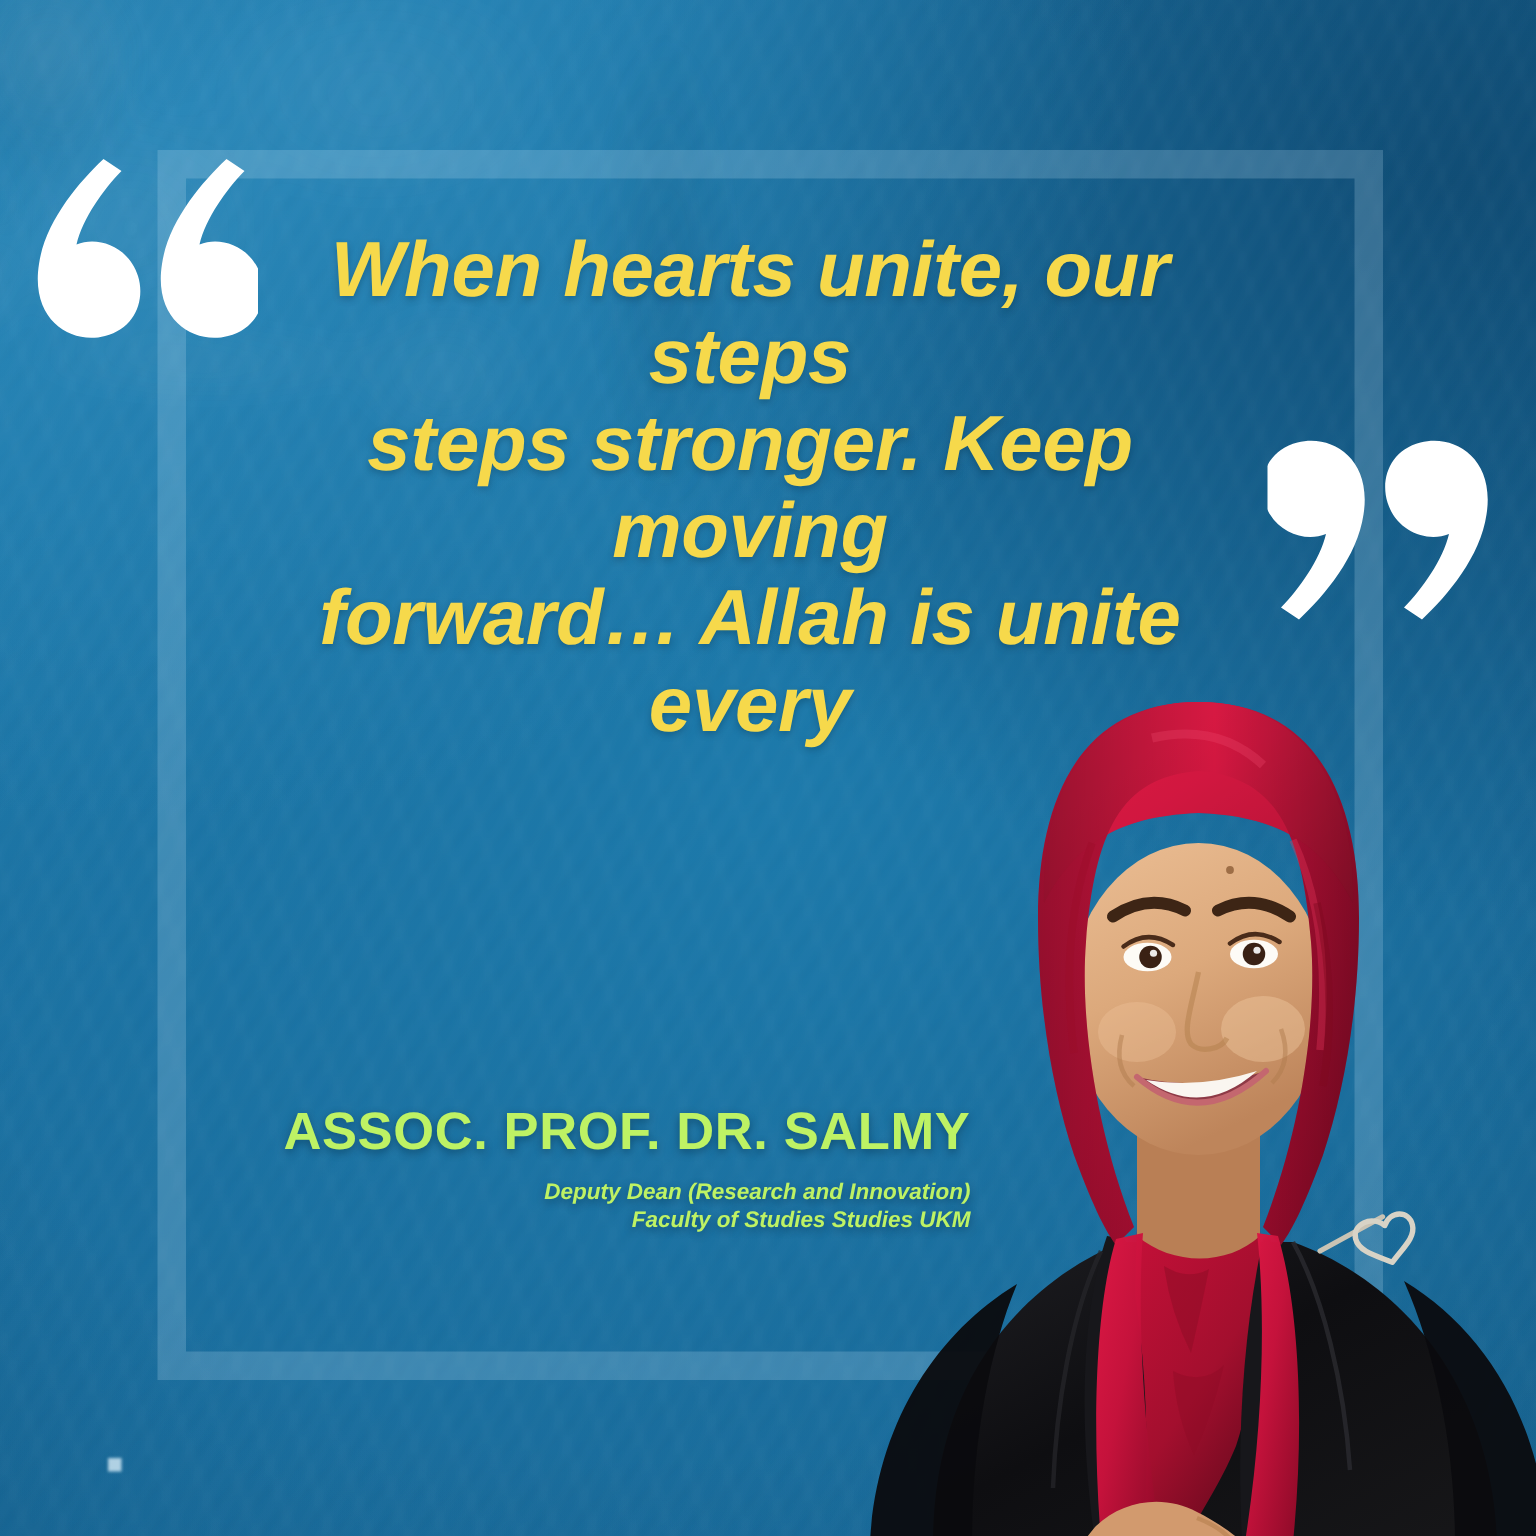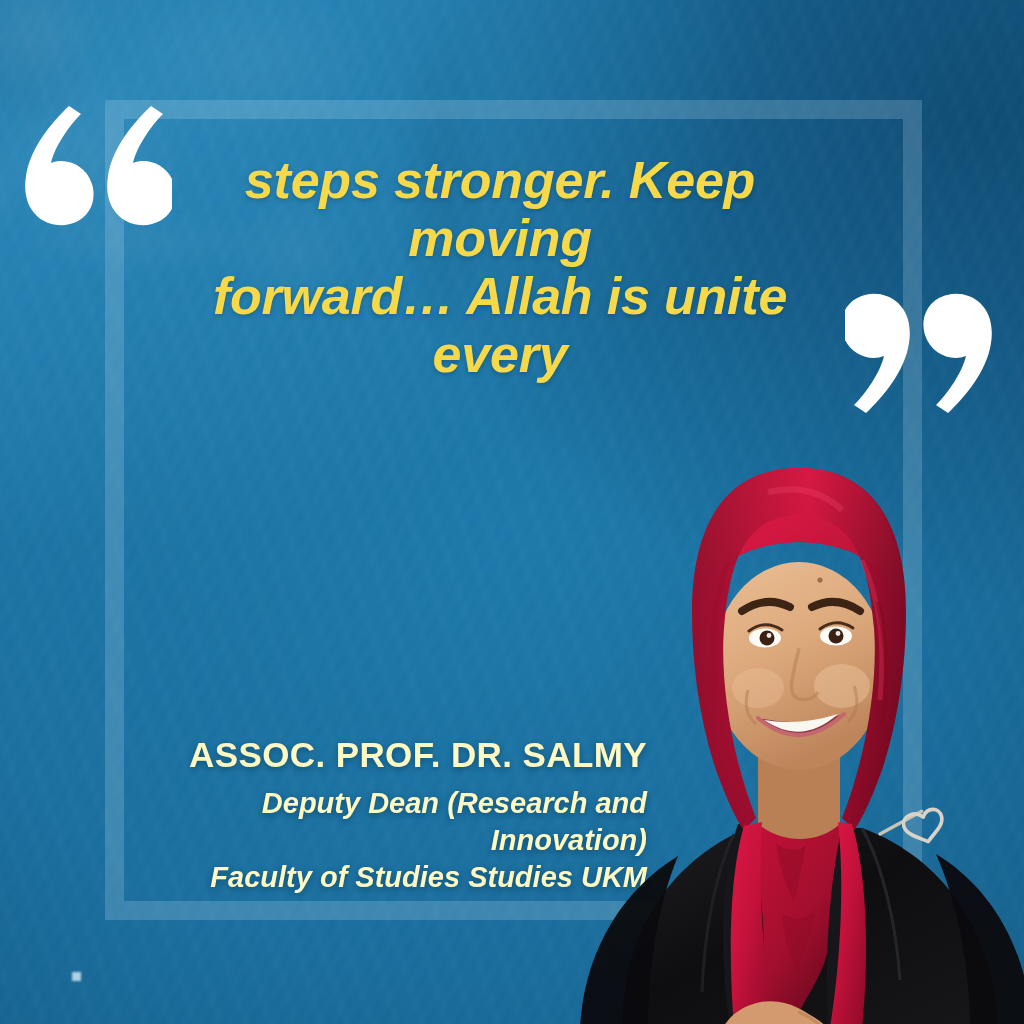--- a/index.html
+++ b/index.html
@@ -85,30 +85,30 @@
     line-height:1.115;
     letter-spacing:-.2px;
     text-shadow:0 2px 5px rgba(4,40,64,.30);
   }
 
   
   #credit{
     position:absolute;
     left:120px;top:736px;width:527px;
     text-align:right;
-    color:#fef9c3;
+    color:#bef264;
     text-shadow:0 2px 6px rgba(4,38,62,.45);
   }
   #credit .name{
     font-size:35px;font-weight:700;letter-spacing:.4px;line-height:1.08;
     text-transform:uppercase;
   }
   #credit .role{
     margin-top:11px;
-    font-size:29px;font-weight:700;font-style:italic;line-height:1.28;
+    font-size:15px;font-weight:700;font-style:italic;line-height:1.28;
   }
 
   
   #portrait{
     position:absolute;
     left:562px;top:452px;width:470px;height:576px;
     overflow:hidden;
   }
   #portrait svg{display:block;width:100%;height:100%;}
 </style>
@@ -137,20 +137,21 @@
   <div class="qmark" id="quote-close">
     <svg width="150" height="125" viewBox="0 0 150 125" aria-hidden="true">
       <g fill="#ffffff" transform="rotate(180 75 62.5)">
         <path d="M47 2 C30 18 8 44 4 72 C-2 110 26 126 48 120 C68 115 75 96 70 80 C64 61 44 53 29 59 C33 42 47 22 59 10 Z"></path>
         <path d="M129 2 C112 18 90 44 86 72 C80 110 108 126 130 120 C150 115 157 96 152 80 C146 61 126 53 111 59 C115 42 129 22 141 10 Z"></path>
       </g>
     </svg>
   </div>
 
   <div id="quote-text">
+    <div>When hearts unite, our steps</div>
     <div>steps stronger. Keep moving</div>
     <div>forward… Allah is unite every</div>
   </div>
 
   <div id="credit">
     <div class="name">
       <div>ASSOC. PROF.  DR. SALMY</div>
     </div>
     <div class="role">
       <div>Deputy Dean (Research and Innovation)</div>

